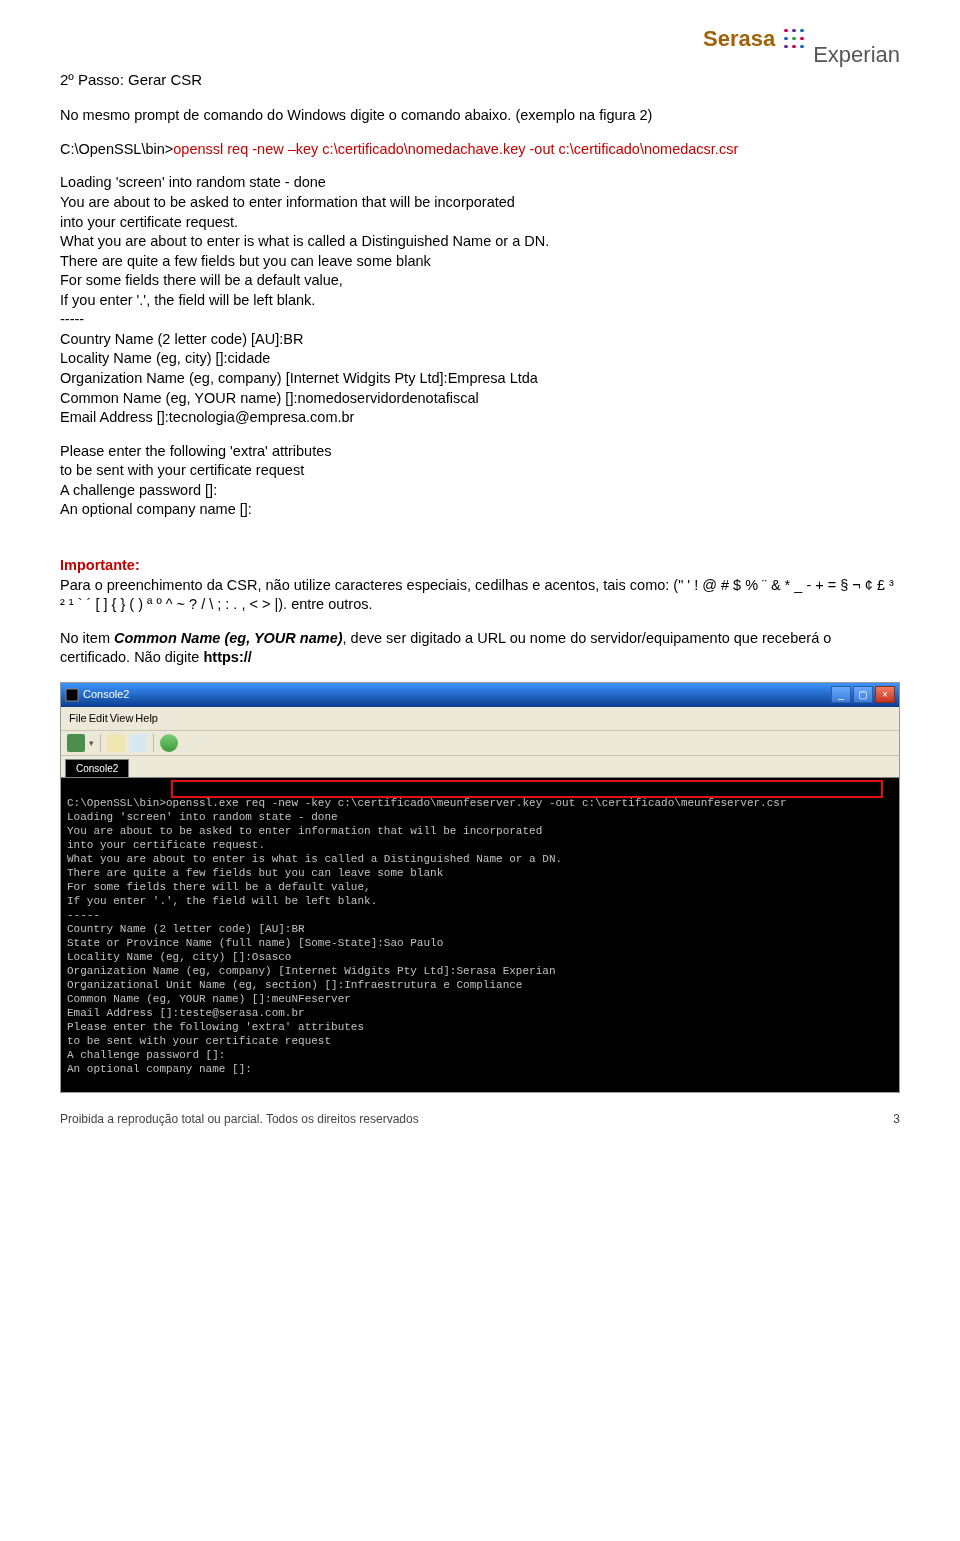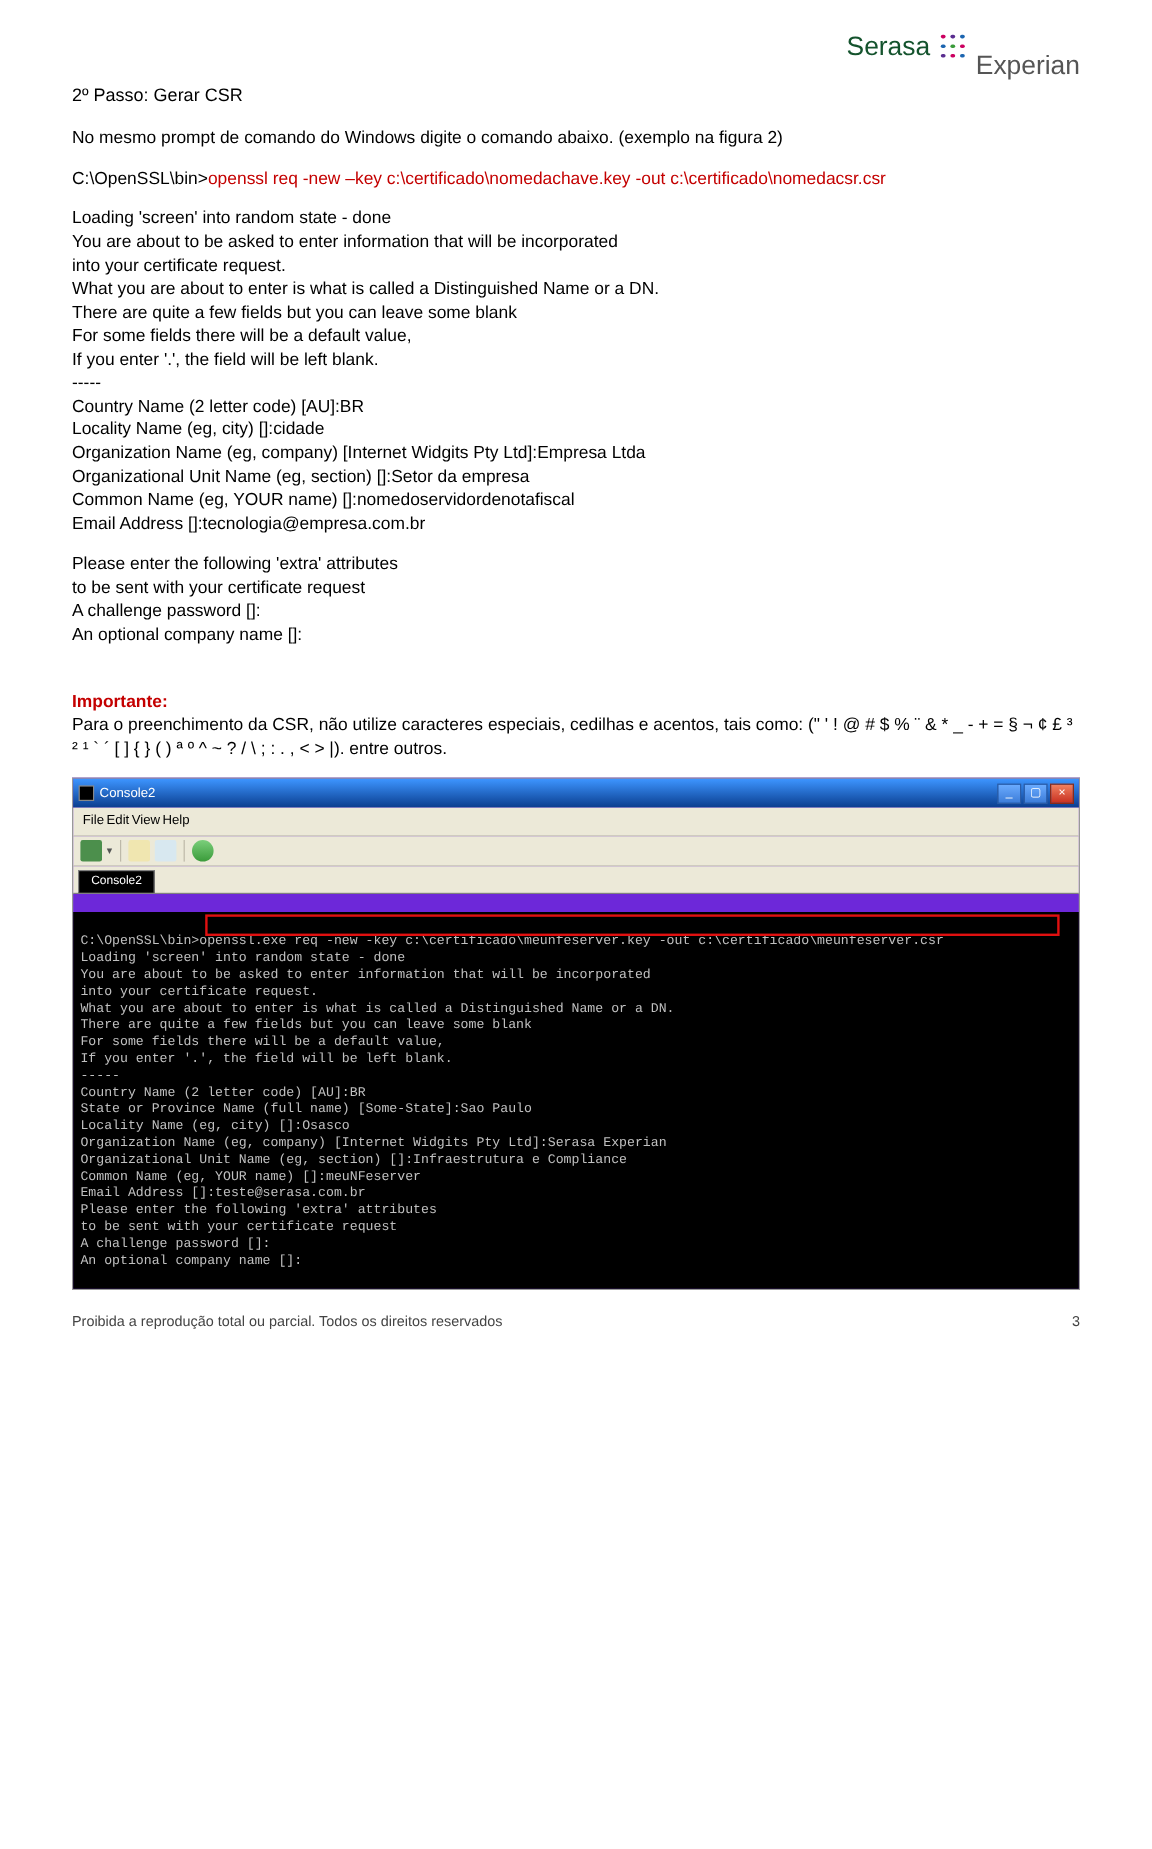--- a/index.html
+++ b/index.html
@@ -20,22 +20,22 @@
     position: absolute;
     top: 8px;
     right: 60px;
     display: flex;
     align-items: center;
     gap: 6px;
   }
   .logo-serasa {
     font-family: Arial, sans-serif;
     font-size: 22px;
-    font-weight: normal;
-    color: #14532d;
+    font-weight: bold;
+    color: #a16207;
   }
   .logo-dots {
     width: 26px;
     height: 26px;
     position: relative;
   }
   .logo-dots span {
     position: absolute;
     width: 3.5px;
     height: 3.5px;
@@ -147,21 +147,20 @@
     color: #c0c0c0;
     font-family: "Courier New", monospace;
     font-size: 11px;
     line-height: 14px;
     padding: 4px 6px 16px 6px;
     white-space: pre;
     overflow: hidden;
   }
   .highlight-box {
     position: relative;
-    margin-top: 15px;
   }
   .red-box {
     position: absolute;
     border: 2px solid #e01010;
     top: 2px;
     left: 110px;
     width: 708px;
     height: 14px;
     pointer-events: none;
   }
@@ -201,37 +200,39 @@
     <div class="tight line">You are about to be asked to enter information that will be incorporated</div>
     <div class="tight line">into your certificate request.</div>
     <div class="tight line">What you are about to enter is what is called a Distinguished Name or a DN.</div>
     <div class="tight line">There are quite a few fields but you can leave some blank</div>
     <div class="tight line">For some fields there will be a default value,</div>
     <div class="tight line">If you enter '.', the field will be left blank.</div>
     <div class="tight line">-----</div>
     <div class="tight line">Country Name (2 letter code) [AU]:BR</div>
     <div class="tight line">Locality Name (eg, city) []:cidade</div>
     <div class="tight line">Organization Name (eg, company) [Internet Widgits Pty Ltd]:Empresa Ltda</div>
-    <div class="tight line">Organizational Unit Name (eg, section) []:Setor da empresa</div>
     <div class="tight line">Common Name (eg, YOUR name) []:nomedoservidordenotafiscal</div>
     <div class="tight line">Email Address []:tecnologia@empresa.com.br</div>
   </div>
 
   <div class="block">
     <div class="tight line">Please enter the following 'extra' attributes</div>
     <div class="tight line">to be sent with your certificate request</div>
     <div class="tight line">A challenge password []:</div>
     <div class="tight line">An optional company name []:</div>
   </div>
 
   <div style="height:22px"></div>
 
   <div class="bold red">Importante:</div>
   <p class="block">Para o preenchimento da CSR, não utilize caracteres especiais, cedilhas e acentos, tais como: (" ' ! @ # $ % ¨ &amp; * _ - + = § ¬ ¢ £ ³ ² ¹ ` ´ [ ] { } ( ) ª º ^ ~ ? / \ ; : . , &lt; &gt; |). entre outros.</p>
 
+  <p class="block">
+    <span>No item </span><span class="bold italic">Common Name (eg, YOUR name)</span><span>, deve ser digitado a URL ou nome do servidor/equipamento que receberá o certificado. Não digite </span><span class="bold">https://</span>
+  </p>
 
   <div class="console-window">
     <div class="titlebar">
       <div class="titlebar-left">
         <svg width="14" height="14">
             <rect x="1" y="1" width="12" height="12" fill="#000" stroke="#888"></rect>
           </svg>
         <span>Console2</span>
       </div>
       <div class="win-btns">

